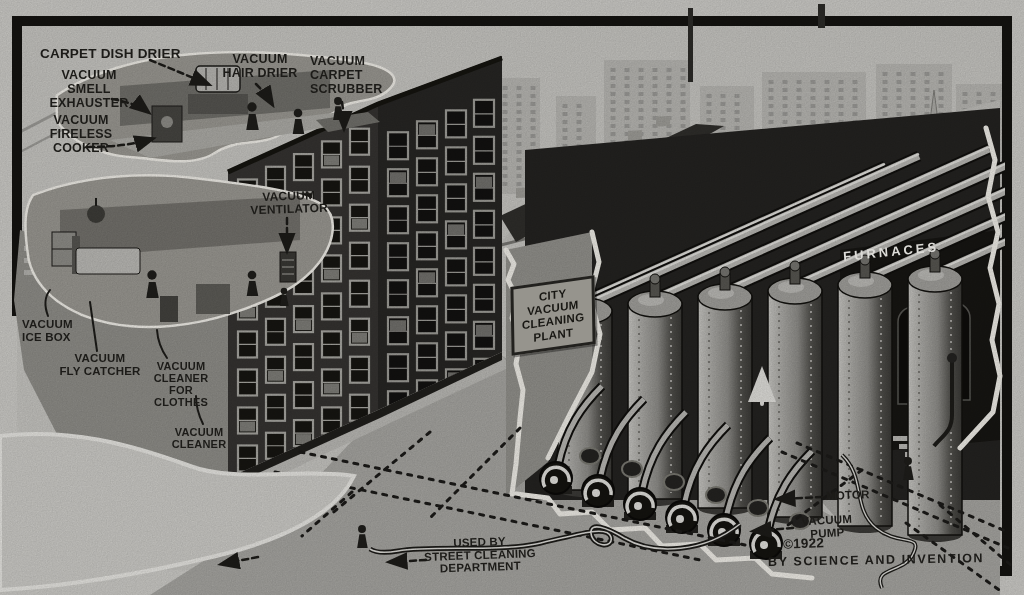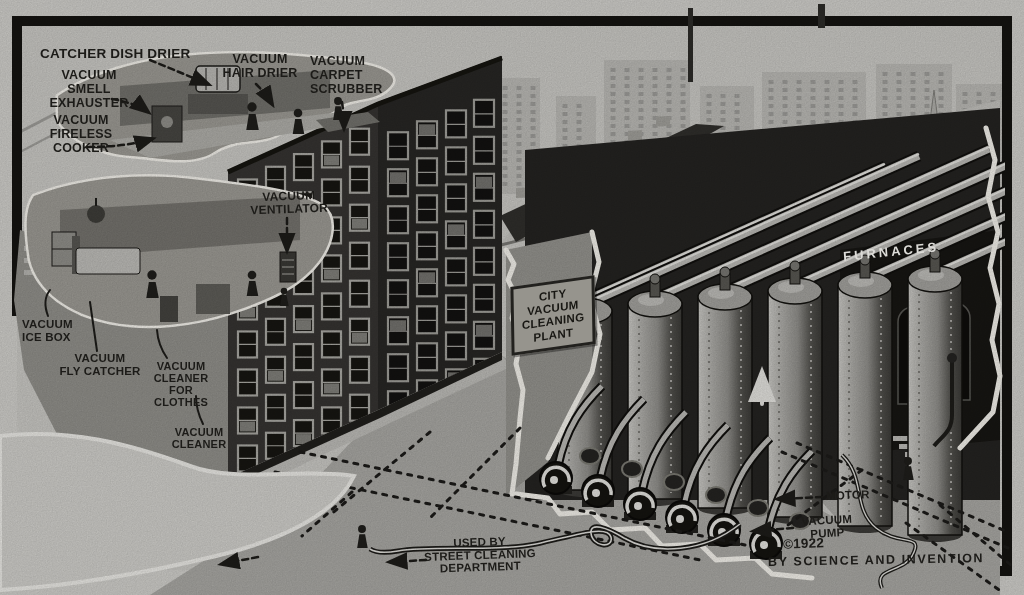--- a/index.html
+++ b/index.html
@@ -579,21 +579,21 @@
     <path d="M822,497 L778,499" stroke-width="2.5" stroke-dasharray="6 4" marker-end="url(#arrD)"></path>
     <path d="M793,528 L754,531" stroke-width="2.5" stroke-dasharray="6 4" marker-end="url(#arrD)"></path>
     <path d="M426,560 L390,562" stroke-width="2.5" stroke-dasharray="6 4" marker-end="url(#arrD)"></path>
     <path d="M258,557 L222,564" stroke-width="2.5" stroke-dasharray="6 4" marker-end="url(#arrD)"></path>
     <path d="M762,404 L762,374" stroke="#dcdbd7" stroke-width="4" marker-end="url(#arrW)"></path>
   </g>
 
   <rect x="0" y="0" width="1024" height="595" filter="url(#grain)" opacity=".14"></rect>
 </svg>
 
-<div class="lbl left" style="left:40px;top:47px;font-size:13.5px;">CATCHER DISH DRIER</div>
+<div class="lbl left" style="left:40px;top:47px;font-size:13.5px;">CARPET DISH DRIER</div>
 <div class="lbl" style="left:28px;top:69px;width:122px;font-size:12.5px;">VACUUM
 SMELL EXHAUSTER</div>
 <div class="lbl" style="left:22px;top:114px;width:118px;font-size:12.5px;">VACUUM
 FIRELESS COOKER</div>
 <div class="lbl" style="left:220px;top:53px;width:80px;font-size:12.5px;">VACUUM
 HAIR DRIER</div>
 <div class="lbl left" style="left:310px;top:55px;font-size:12.5px;">VACUUM
 CARPET
 SCRUBBER</div>
 <div class="lbl" style="left:244px;top:190px;width:90px;font-size:12px;transform:rotate(-2deg);">VACUUM

